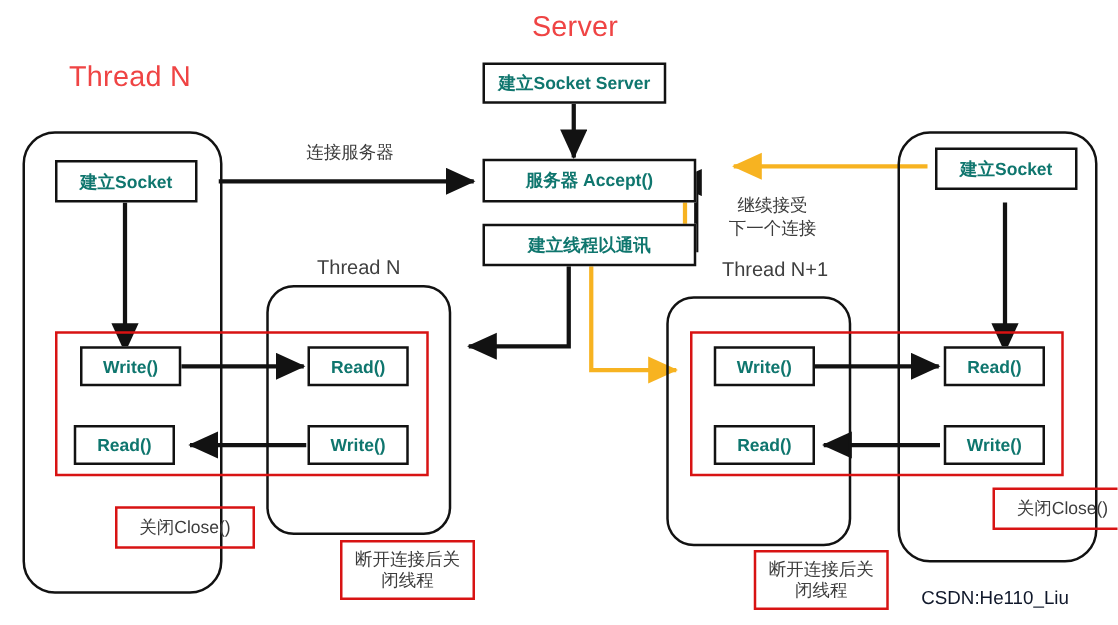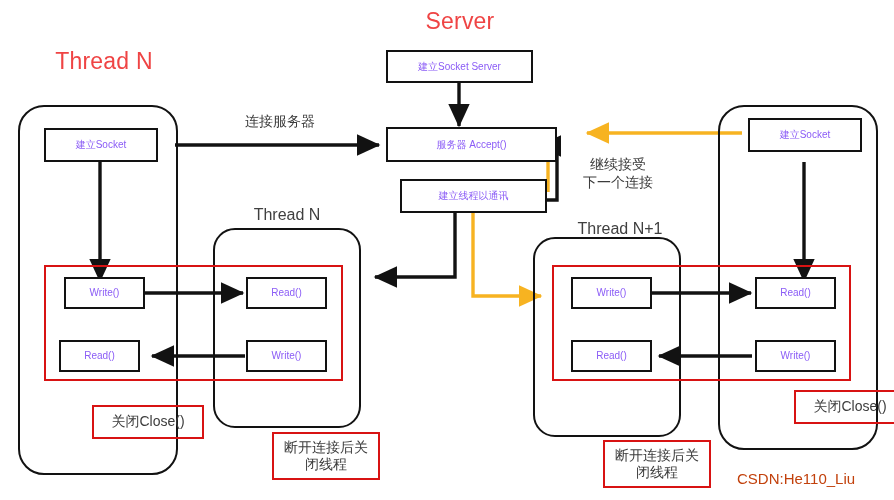--- a/index.html
+++ b/index.html
@@ -15,38 +15,38 @@
              letter-spacing:.2px;}
   .thr-title{font-size:16px;color:#3f3f3f;white-space:nowrap;text-align:center;}
 
   
   .round-box{border:2.5px solid #121212;border-radius:26px;background:transparent;}
   .round-box.thread{border-radius:22px;}
 
   
   .pbox{border:2.5px solid #121212;background:#fff;display:flex;
         align-items:center;justify-content:center;text-align:center;
-        font-size:10px;color:#8b5cf6;line-height:1.15;white-space:nowrap;}
+        font-size:14px;color:#0f766e;line-height:1.15;white-space:nowrap;font-weight:bold;}
 
   
   .redbox{border:2.5px solid #d81313;background:transparent;display:flex;
           align-items:center;justify-content:center;text-align:center;
           font-size:14px;color:#3c3c3c;line-height:1.25;margin-left:48px;}
   .redframe{border:2.5px solid #d81313;background:transparent;}
 
   
   #wires{position:absolute;left:0;top:0;width:894px;height:500px;
          pointer-events:none;}
 
   
   .wire-label{font-size:14px;color:#3c3c3c;white-space:nowrap;text-align:center;
               line-height:1.3;}
 
   
-  .watermark{font-size:15px;color:#c2410c;white-space:nowrap;}
+  .watermark{font-size:15px;color:#0f172a;white-space:nowrap;}
 </style>
 </head>
 <body>
 
 <div id="stage">
 
   <svg id="wires" viewBox="0 0 894 500" xmlns="http://www.w3.org/2000/svg">
     <defs>
       <marker id="ah-black" markerWidth="9" markerHeight="9" refX="6.6" refY="3.2" orient="auto" markerUnits="strokeWidth">
         <path d="M0,0 L7,3.2 L0,6.4 z" fill="#121212"></path>
@@ -108,39 +108,39 @@
     </g>
   </svg>
 
   <div class="abs grp-title" style="left:24px;top:48px;width:160px;">Thread N</div>
 
   <div class="abs grp-title" style="left:390px;top:8px;width:140px;">Server</div>
 
 
   <div class="abs thr-title" style="left:232px;top:206px;width:110px;">Thread N</div>
 
-  <div class="abs thr-title" style="left:560px;top:208px;width:120px;margin-top:12px;">Thread N+1</div>
+  <div class="abs thr-title" style="left:560px;top:208px;width:120px;">Thread N+1</div>
 
   <div class="abs round-box" style="left:18px;top:105px;width:160px;height:370px;"></div>
 
   <div class="abs round-box thread" style="left:213px;top:228px;width:148px;height:200px;"></div>
 
   <div class="abs round-box thread" style="left:533px;top:237px;width:148px;height:200px;"></div>
 
   <div class="abs round-box" style="left:718px;top:105px;width:160px;height:345px;"></div>
 
   <div class="abs redframe" style="left:44px;top:265px;width:299px;height:116px;"></div>
 
   <div class="abs redframe" style="left:552px;top:265px;width:299px;height:116px;"></div>
 
   <div class="abs pbox" style="left:386px;top:50px;width:147px;height:33px;">建立Socket Server</div>
 
   <div class="abs pbox" style="left:386px;top:127px;width:171px;height:35px;">服务器 Accept()</div>
 
-  <div class="abs pbox" style="left:400px;top:179px;width:147px;height:34px;">建立线程以通讯</div>
+  <div class="abs pbox" style="left:386px;top:179px;width:171px;height:34px;">建立线程以通讯</div>
 
   <div class="abs pbox" style="left:44px;top:128px;width:114px;height:34px;">建立Socket</div>
 
   <div class="abs pbox" style="left:64px;top:277px;width:81px;height:32px;">Write()</div>
 
   <div class="abs pbox" style="left:59px;top:340px;width:81px;height:32px;">Read()</div>
 
   <div class="abs redbox" style="left:44px;top:405px;width:112px;height:34px;">关闭Close()</div>
 
   <div class="abs pbox" style="left:246px;top:277px;width:81px;height:32px;">Read()</div>

